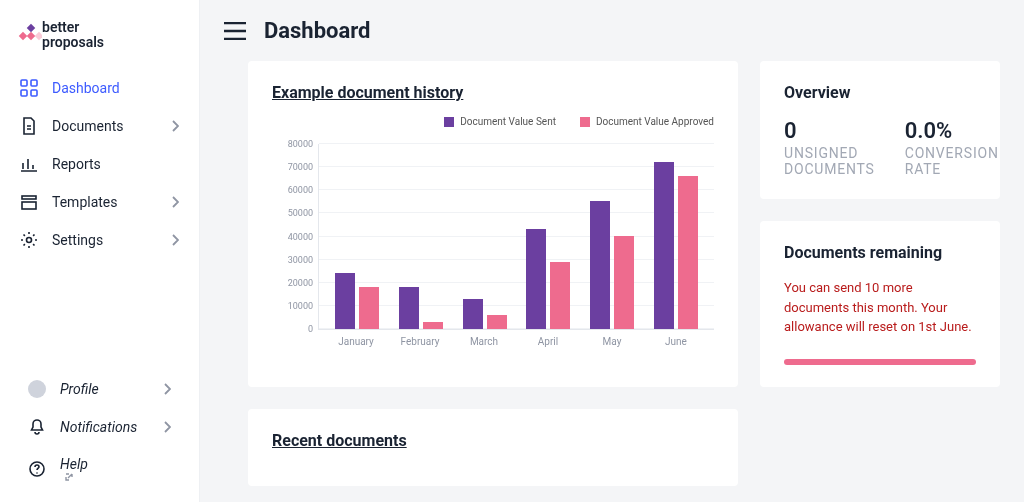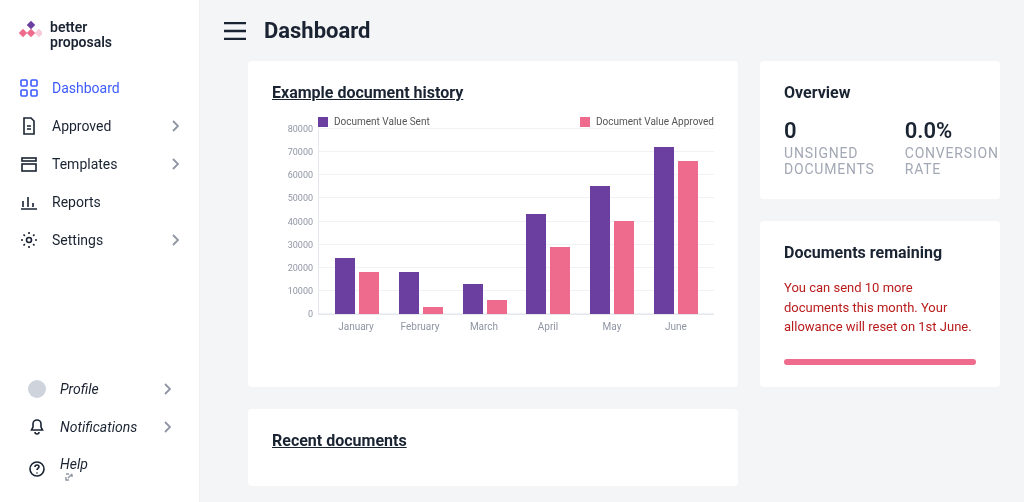--- a/index.html
+++ b/index.html
@@ -18,21 +18,21 @@
     width: 200px;
     background: #ffffff;
     height: 100%;
     display: flex;
     flex-direction: column;
     padding: 20px 0 10px 0;
     border-right: 1px solid #eef0f3;
   }
   .logo {
     display: flex;
-    gap: 8px;
+    align-items: center;
     padding: 0 18px 18px 18px;
   }
   .logo-text { font-size: 14px; font-weight: 600; line-height: 1.1; color:#1a2332;}
   .nav { list-style: none; padding: 0 8px; }
   .nav-item {
     display: flex;
     align-items: center;
     gap: 14px;
     padding: 10px 12px;
     font-size: 14px;
@@ -65,21 +65,21 @@
   .card {
     background:#fff;
     border-radius:4px;
     padding:22px 24px;
   }
   .card h2 { font-size:16px; font-weight:700; margin-bottom:14px;text-decoration:underline;}
   
   
   .chart-card { grid-column:1; }
   .chart-wrap { position:relative; padding-left:46px; }
-  .legend { display:flex; justify-content:space-between; gap:24px; font-size:10px; color:#555; margin-bottom:2px;}
+  .legend { display:flex; justify-content:flex-end; gap:24px; font-size:10px; color:#555; margin-bottom:17px;}
   .legend-item { display:flex; align-items:center; gap:6px;}
   .swatch { width:10px; height:10px;}
   .plot {
     position:relative;
     height:186px;
     display:flex;
     align-items:flex-end;
     justify-content:space-around;
     border:1px solid #e4e7ec;
     border-top:none; border-right:none;
@@ -136,48 +136,48 @@
         </span>
         <span>Dashboard</span>
       </li>
       <li class="nav-item">
         <span class="icon">
           <svg width="18" height="18" viewBox="0 0 18 18">
             <path d="M4 1h7l3 3v13H4z" fill="none" stroke="#1a2332" stroke-width="1.6"></path>
             <path d="M7 9h4M7 12h4" stroke="#1a2332" stroke-width="1.6"></path>
           </svg>
         </span>
-        <span>Approved</span>
+        <span>Documents</span>
         <span class="chev">
           <svg width="8" height="12" viewBox="0 0 8 12">
             <path d="M2 1l5 5-5 5" fill="none" stroke="#8f95a3" stroke-width="1.8"></path>
           </svg>
         </span>
+      </li>
+      <li class="nav-item">
+        <span class="icon">
+          <svg width="18" height="18" viewBox="0 0 18 18">
+            <path d="M3 14V8M8 14V4M13 14V10M1 16h16" stroke="#1a2332" stroke-width="1.6" fill="none"></path>
+          </svg>
+        </span>
+        <span>Reports</span>
       </li>
       <li class="nav-item">
         <span class="icon">
           <svg width="18" height="18" viewBox="0 0 18 18">
             <rect x="2" y="3" width="14" height="3" fill="none" stroke="#1a2332" stroke-width="1.6"></rect>
             <rect x="2" y="9" width="14" height="7" fill="none" stroke="#1a2332" stroke-width="1.6"></rect>
           </svg>
         </span>
         <span>Templates</span>
         <span class="chev">
           <svg width="8" height="12" viewBox="0 0 8 12">
             <path d="M2 1l5 5-5 5" fill="none" stroke="#8f95a3" stroke-width="1.8"></path>
           </svg>
         </span>
-      </li>
-      <li class="nav-item">
-        <span class="icon">
-          <svg width="18" height="18" viewBox="0 0 18 18">
-            <path d="M3 14V8M8 14V4M13 14V10M1 16h16" stroke="#1a2332" stroke-width="1.6" fill="none"></path>
-          </svg>
-        </span>
-        <span>Reports</span>
       </li>
       <li class="nav-item">
         <span class="icon">
           <svg width="18" height="18" viewBox="0 0 18 18">
             <circle cx="9" cy="9" r="2.5" fill="none" stroke="#1a2332" stroke-width="1.6"></circle>
             <path d="M9 1v2M9 15v2M1 9h2M15 9h2M3.5 3.5l1.4 1.4M13.1 13.1l1.4 1.4M14.5 3.5l-1.4 1.4M4.9 13.1l-1.4 1.4" stroke="#1a2332" stroke-width="1.6"></path>
           </svg>
         </span>
         <span>Settings</span>
         <span class="chev">

